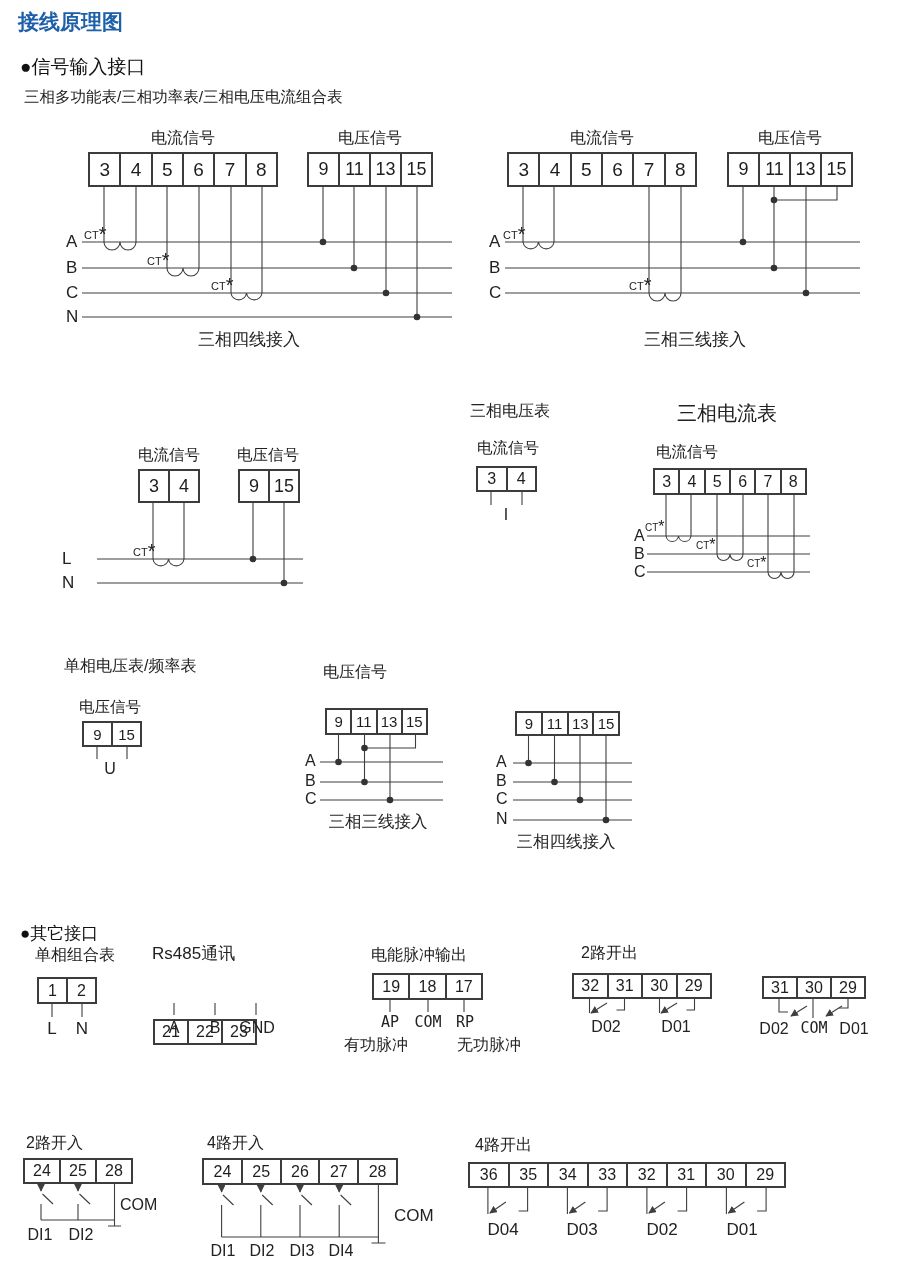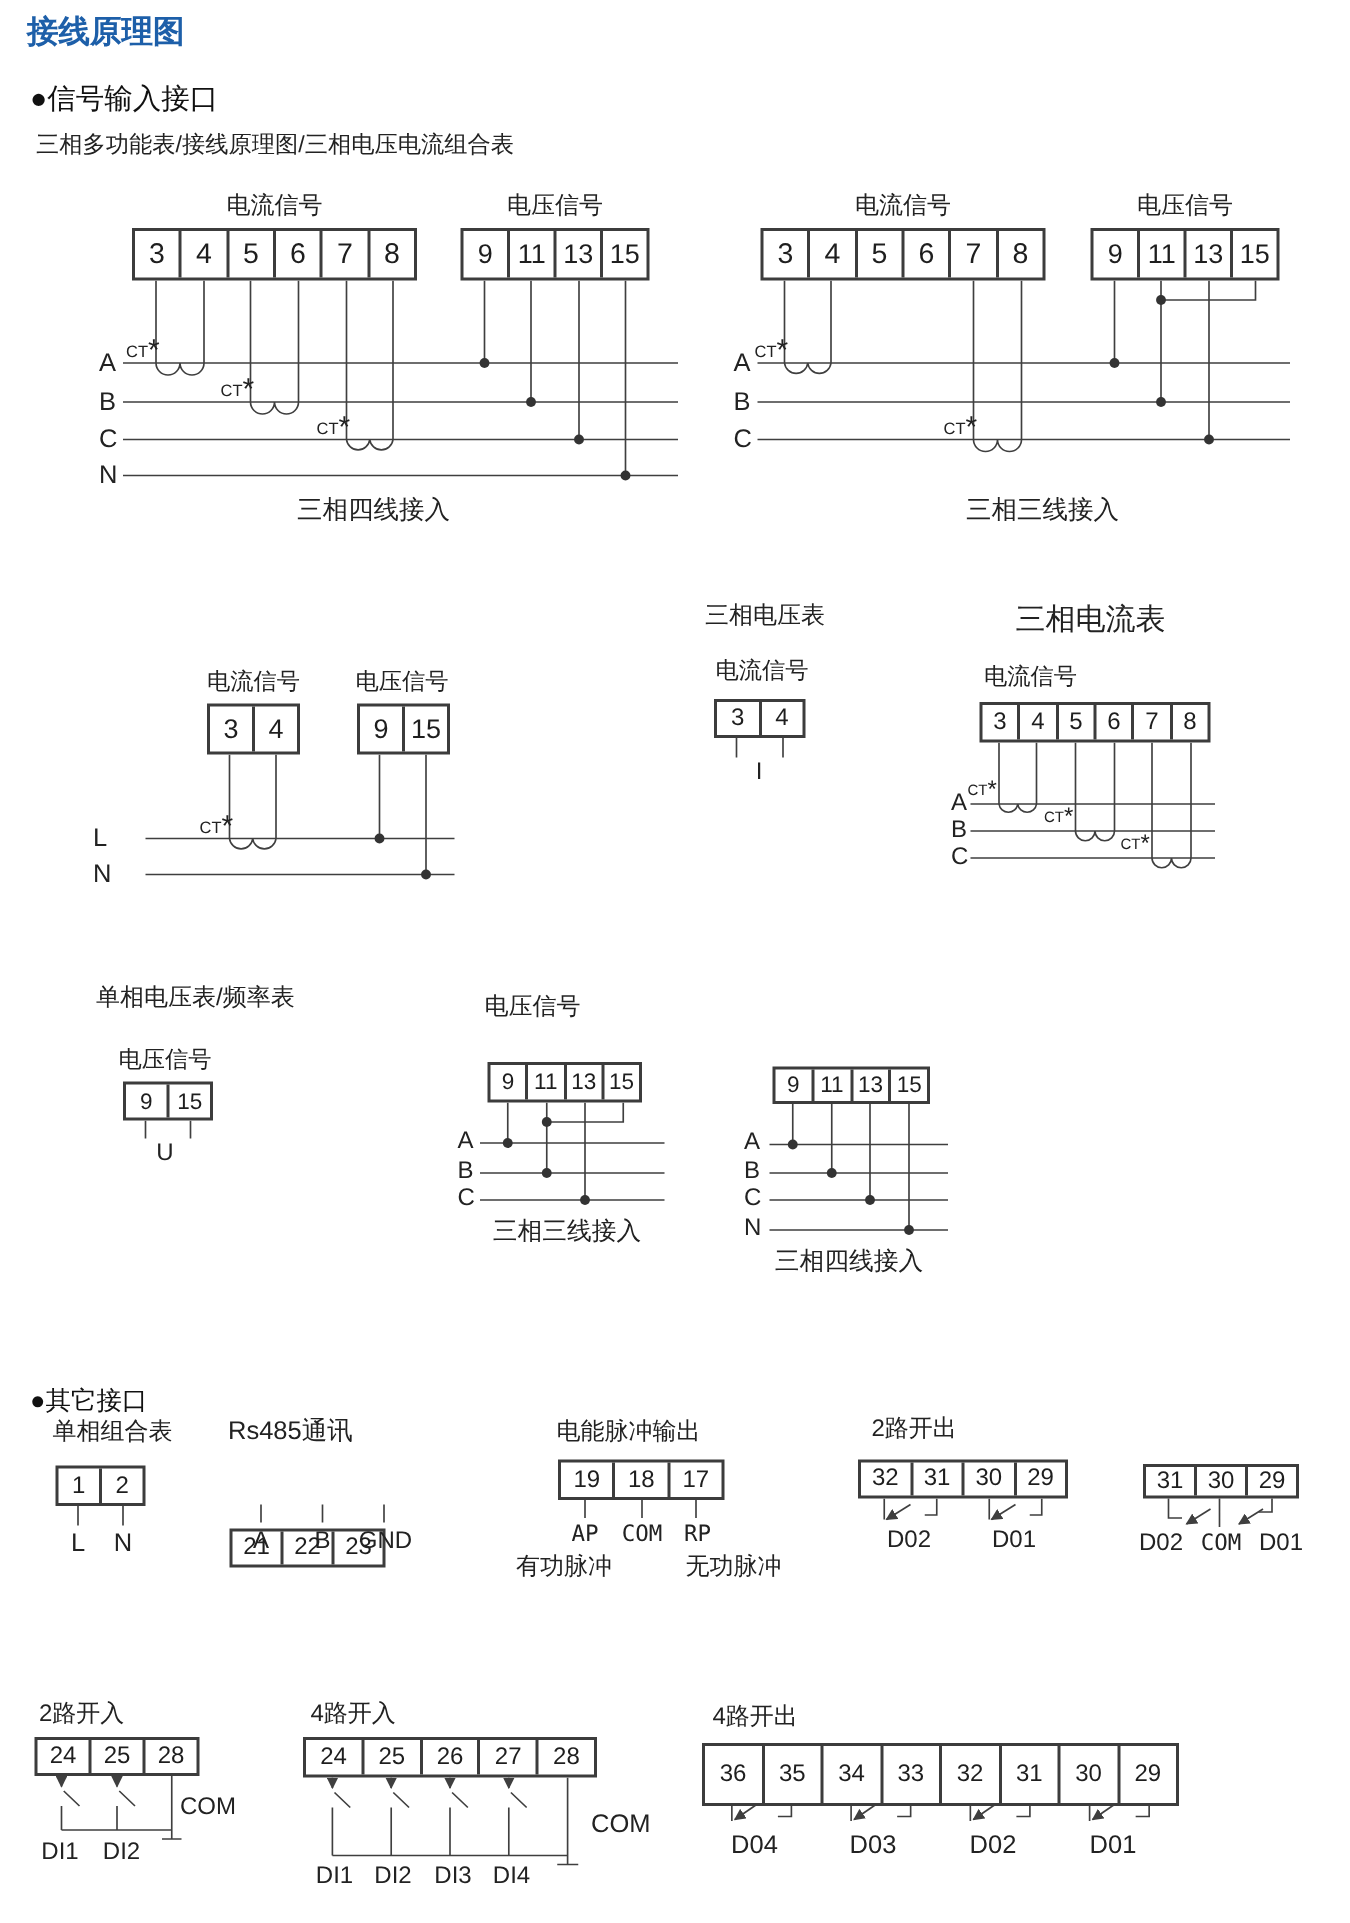--- a/index.html
+++ b/index.html
@@ -131,21 +131,21 @@
     <path d="M487.9,1188V1214 M527.6,1188V1211H518.6 M567.4,1188V1214 M607.1,1188V1211H598.1 M646.9,1188V1214 M686.6,1188V1211H677.6 M726.4,1188V1214 M766.1,1188V1211H757.1"></path>
     <path marker-start="url(#arwS)" d="M489.9,1213L505.9,1202"></path>
     <path marker-start="url(#arwS)" d="M569.4,1213L585.4,1202"></path>
     <path marker-start="url(#arwS)" d="M648.9,1213L664.9,1202"></path>
     <path marker-start="url(#arwS)" d="M728.4,1213L744.4,1202"></path>
   </g>
 </svg>
 
 <div class="lbl blue" style="left:18px;top:10px;font-size:21px">接线原理图</div>
 <div class="lbl" style="left:20px;top:56px;font-size:19px;color:#111">●信号输入接口</div>
-<div class="lbl" style="left:24px;top:88px;font-size:15.5px">三相多功能表/接线原理图/三相电压电流组合表</div>
+<div class="lbl" style="left:24px;top:88px;font-size:15.5px">三相多功能表/三相功率表/三相电压电流组合表</div>
 
 <div class="lbl c" style="left:183px;top:129px;font-size:16px">电流信号</div>
 <div class="lbl c" style="left:370px;top:129px;font-size:16px">电压信号</div>
 <div class="tbox fs19" style="left:88px;top:152px;width:190px;height:35px">
   <span>3</span>
   <span>4</span>
   <span>5</span>
   <span>6</span>
   <span>7</span>
   <span>8</span>
@@ -327,21 +327,21 @@
   <span>27</span>
   <span>28</span>
 </div>
 <div class="lbl c" style="left:223px;top:1242px;font-size:16px">DI1</div>
 <div class="lbl c" style="left:262px;top:1242px;font-size:16px">DI2</div>
 <div class="lbl c" style="left:302px;top:1242px;font-size:16px">DI3</div>
 <div class="lbl c" style="left:341px;top:1242px;font-size:16px">DI4</div>
 <div class="lbl" style="left:394px;top:1206px;font-size:17px">COM</div>
 
 <div class="lbl" style="left:475px;top:1136px;font-size:16px">4路开出</div>
-<div class="tbox fs16" style="left:468px;top:1162px;width:318px;height:42px">
+<div class="tbox fs16" style="left:468px;top:1162px;width:318px;height:26px">
   <span>36</span>
   <span>35</span>
   <span>34</span>
   <span>33</span>
   <span>32</span>
   <span>31</span>
   <span>30</span>
   <span>29</span>
 </div>
 <div class="lbl c" style="left:503px;top:1220px;font-size:17px">D04</div>

